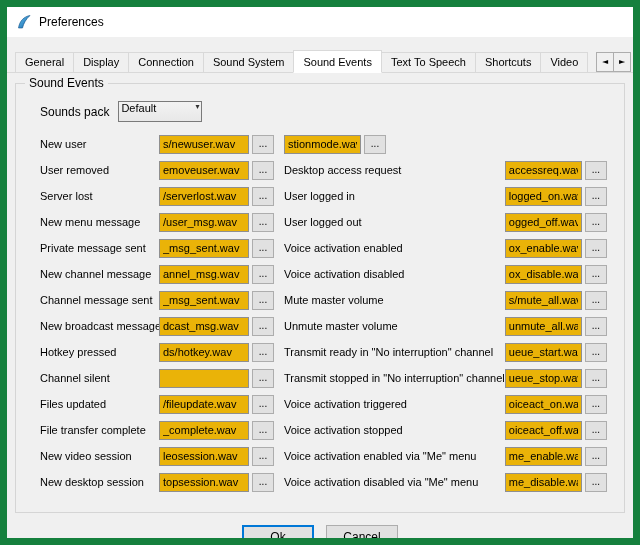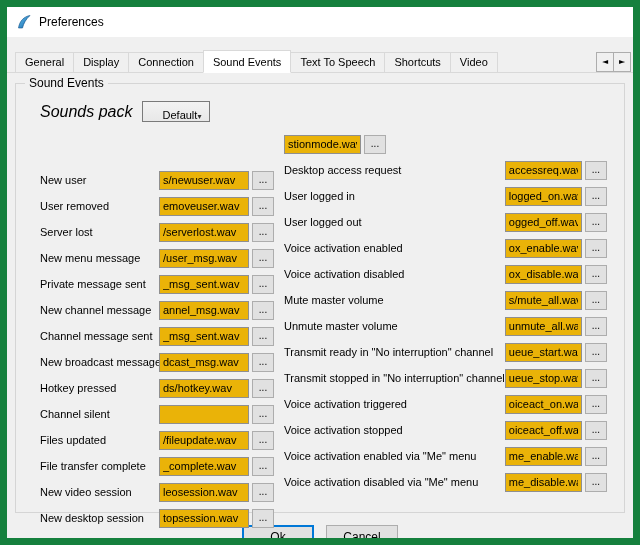--- a/index.html
+++ b/index.html
@@ -29,29 +29,29 @@
                     font-family:"DejaVu Sans", sans-serif; }
   .tab-scroll-btn + .tab-scroll-btn { margin-left:-1px; }
 
   
   .groupbox { position:relative; margin:10px 8px 0; height:430px; flex:none;
               border:1px solid #d5d5d5; }
   .groupbox-label { position:absolute; top:-8px; left:9px; background:#f0f0f0;
                     padding:0 4px; font-size:12px; }
 
   .sounds-pack-row { display:flex; align-items:center; gap:9px; margin:17px 0 0 24px; }
-  .sounds-pack-label { font-size:16px;font-style:italic; }
-  .combo { width:68px; height:21px; border:1px solid #7a7a7a;
-           background:linear-gradient(#f3f3f3,#e8e8e8); display:flex; align-items:flex-end;
-           justify-content:space-between; padding:0 20px; font-size:11px; cursor:default; }
+  .sounds-pack-label { font-size:12px; }
+  .combo { width:84px; height:21px; border:1px solid #7a7a7a;
+           background:linear-gradient(#f3f3f3,#e8e8e8); display:flex; align-items:flex-start;
+           justify-content:space-between; padding:0 2px; font-size:11px; cursor:default; }
   .combo .arrow { font-size:8px; color:#333; font-family:"DejaVu Sans", sans-serif; }
 
   .columns { display:flex; margin:9px 28px 0 24px; }
   .col { display:flex; flex-direction:column; }
-  .col-left { width:234px; flex:none;margin-top:36px; }
+  .col-left { width:234px; flex:none; }
   .col-right { flex:1; margin-left:10px; }
   .row { display:flex; align-items:center; height:26px; }
   .row-label { flex:1; font-size:11px; white-space:nowrap; overflow:hidden; }
   .row-input { width:90px; flex:none; height:19px; border:1px solid #8f8f8f; background:#eab308;
                font-family:"Liberation Sans", sans-serif; font-size:11px; padding:0 3px; }
   .col-right .row-input { width:77px; }
   .browse-btn { width:22px; height:19px; flex:none; margin-left:3px; border:1px solid #adadad;
                 background:#e1e1e1; font-size:10px; line-height:1;
                 font-family:"Liberation Sans", sans-serif; cursor:default; }
 
@@ -82,20 +82,21 @@
   </div>
 
   <div class="tabbar" id="tabs">
 
   <div class="tab">General</div>
 
   <div class="tab">Display</div>
 
   <div class="tab">Connection</div>
 
+  <div class="tab">Sound System</div>
 
   <div class="tab active">Sound Events</div>
 
   <div class="tab">Text To Speech</div>
 
   <div class="tab">Shortcuts</div>
 
   <div class="tab">Video</div>
 <div class="tab-scrollers">
       <div class="tab-scroll-btn">◄</div>

